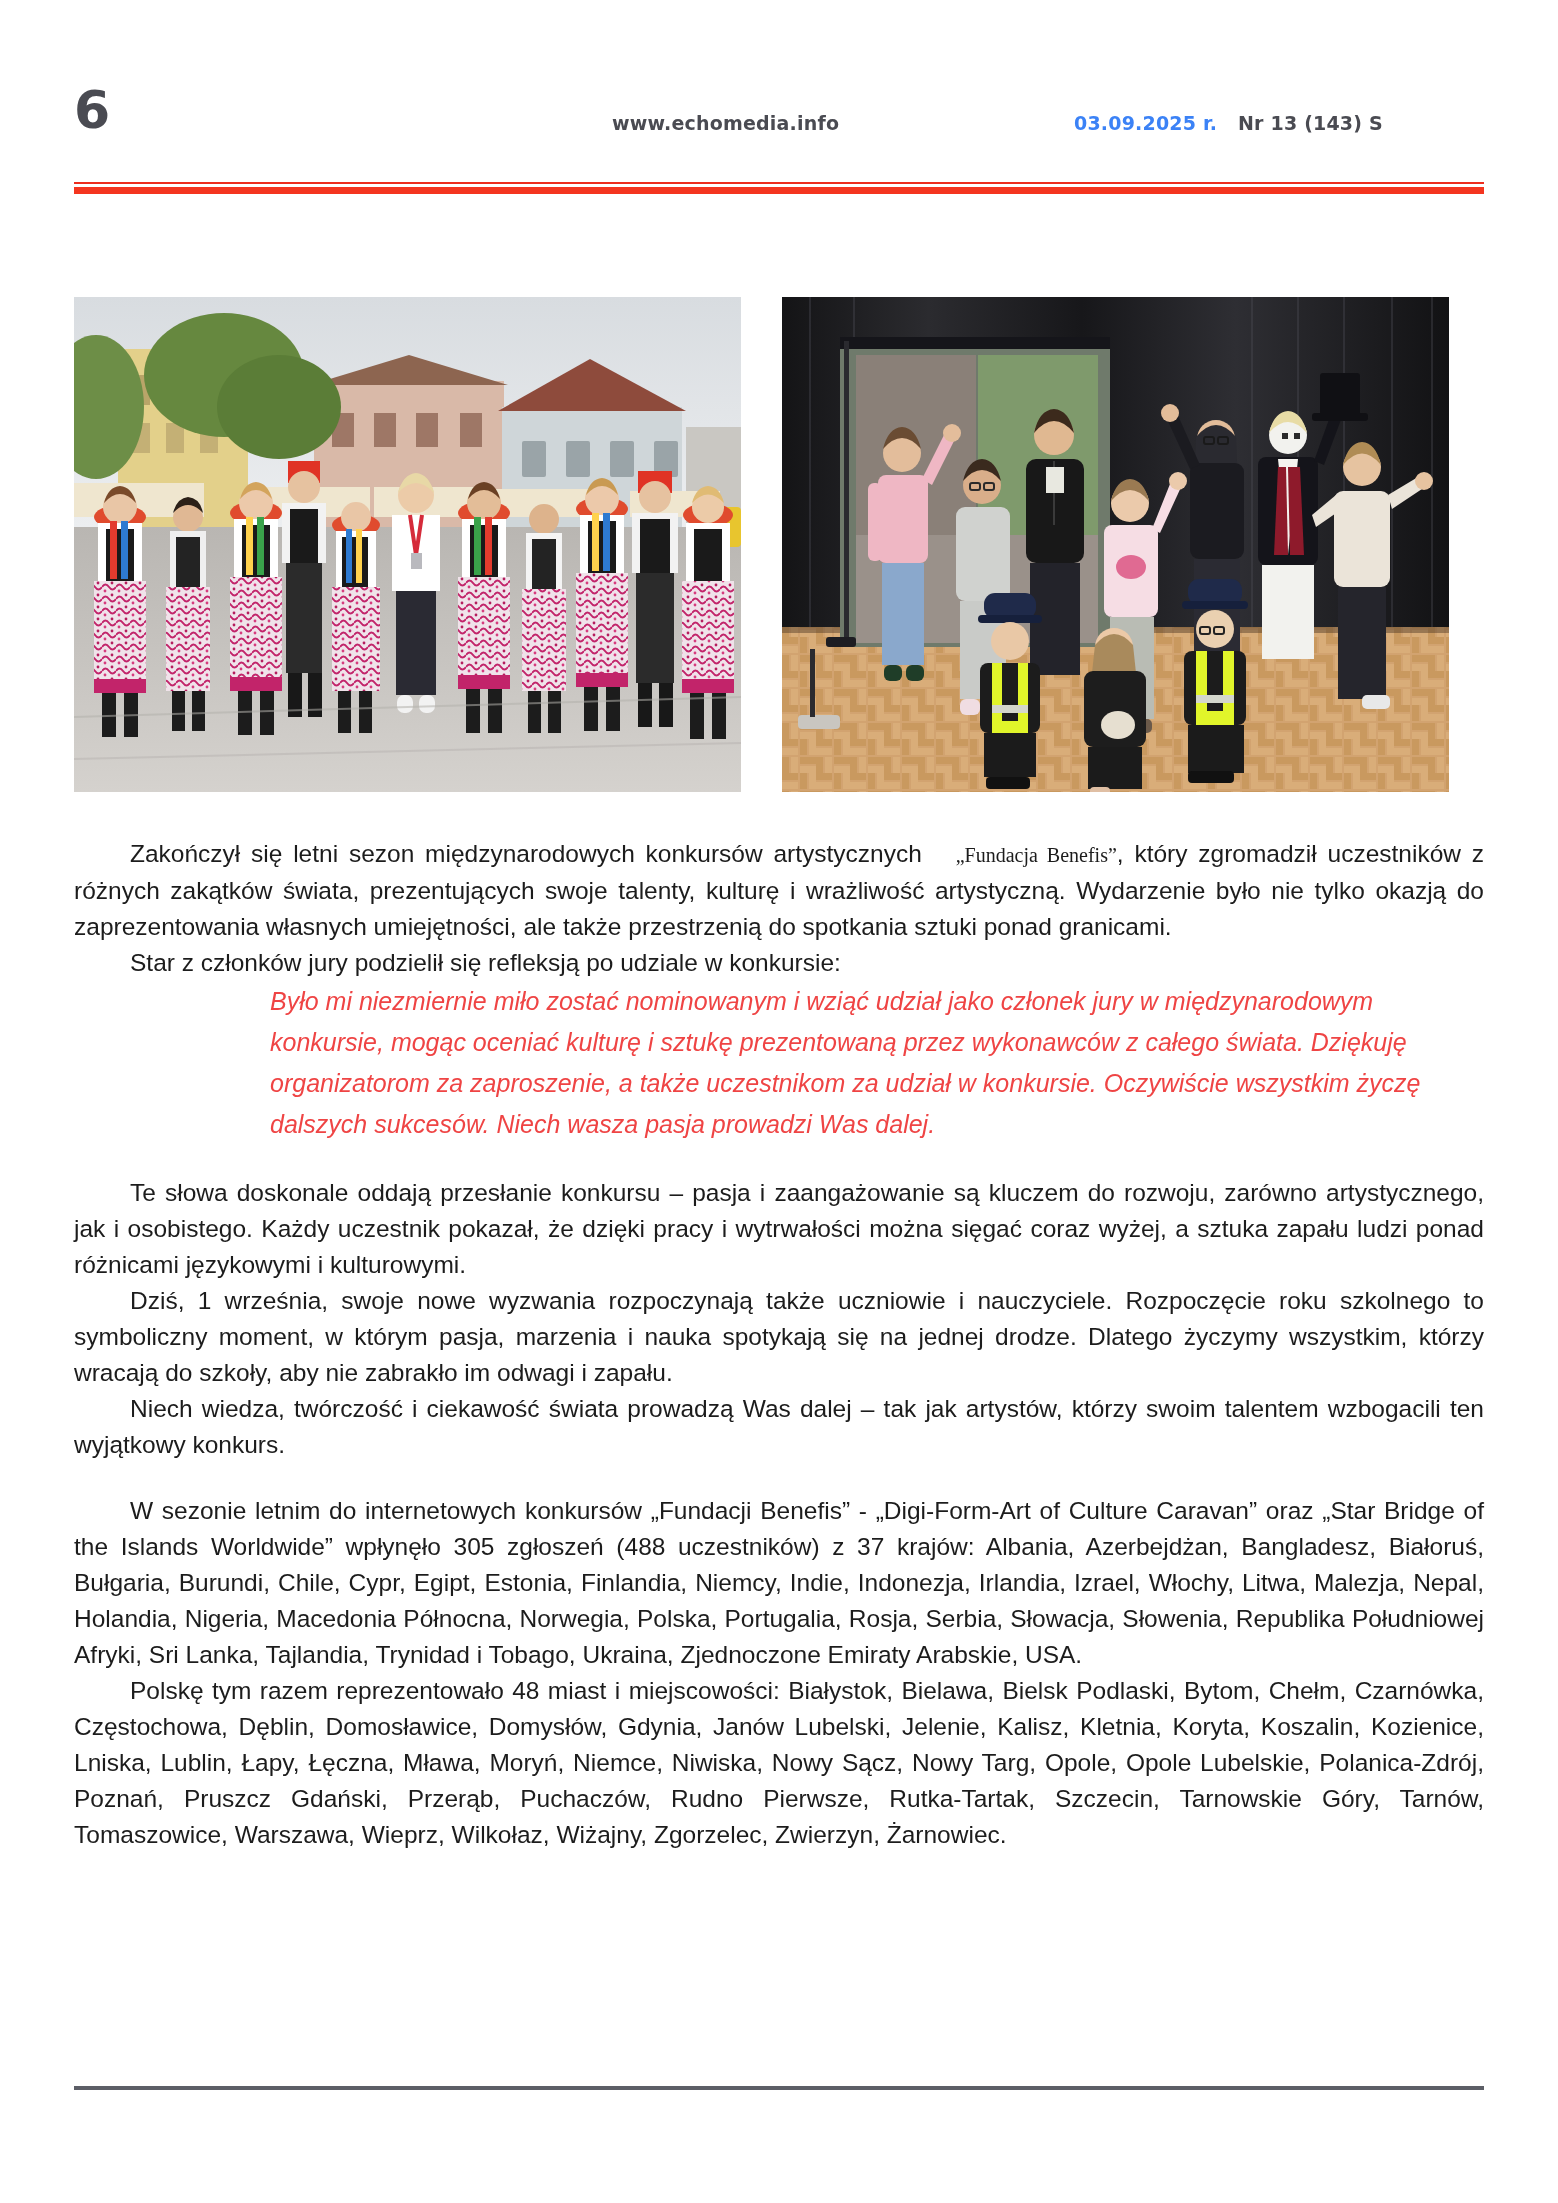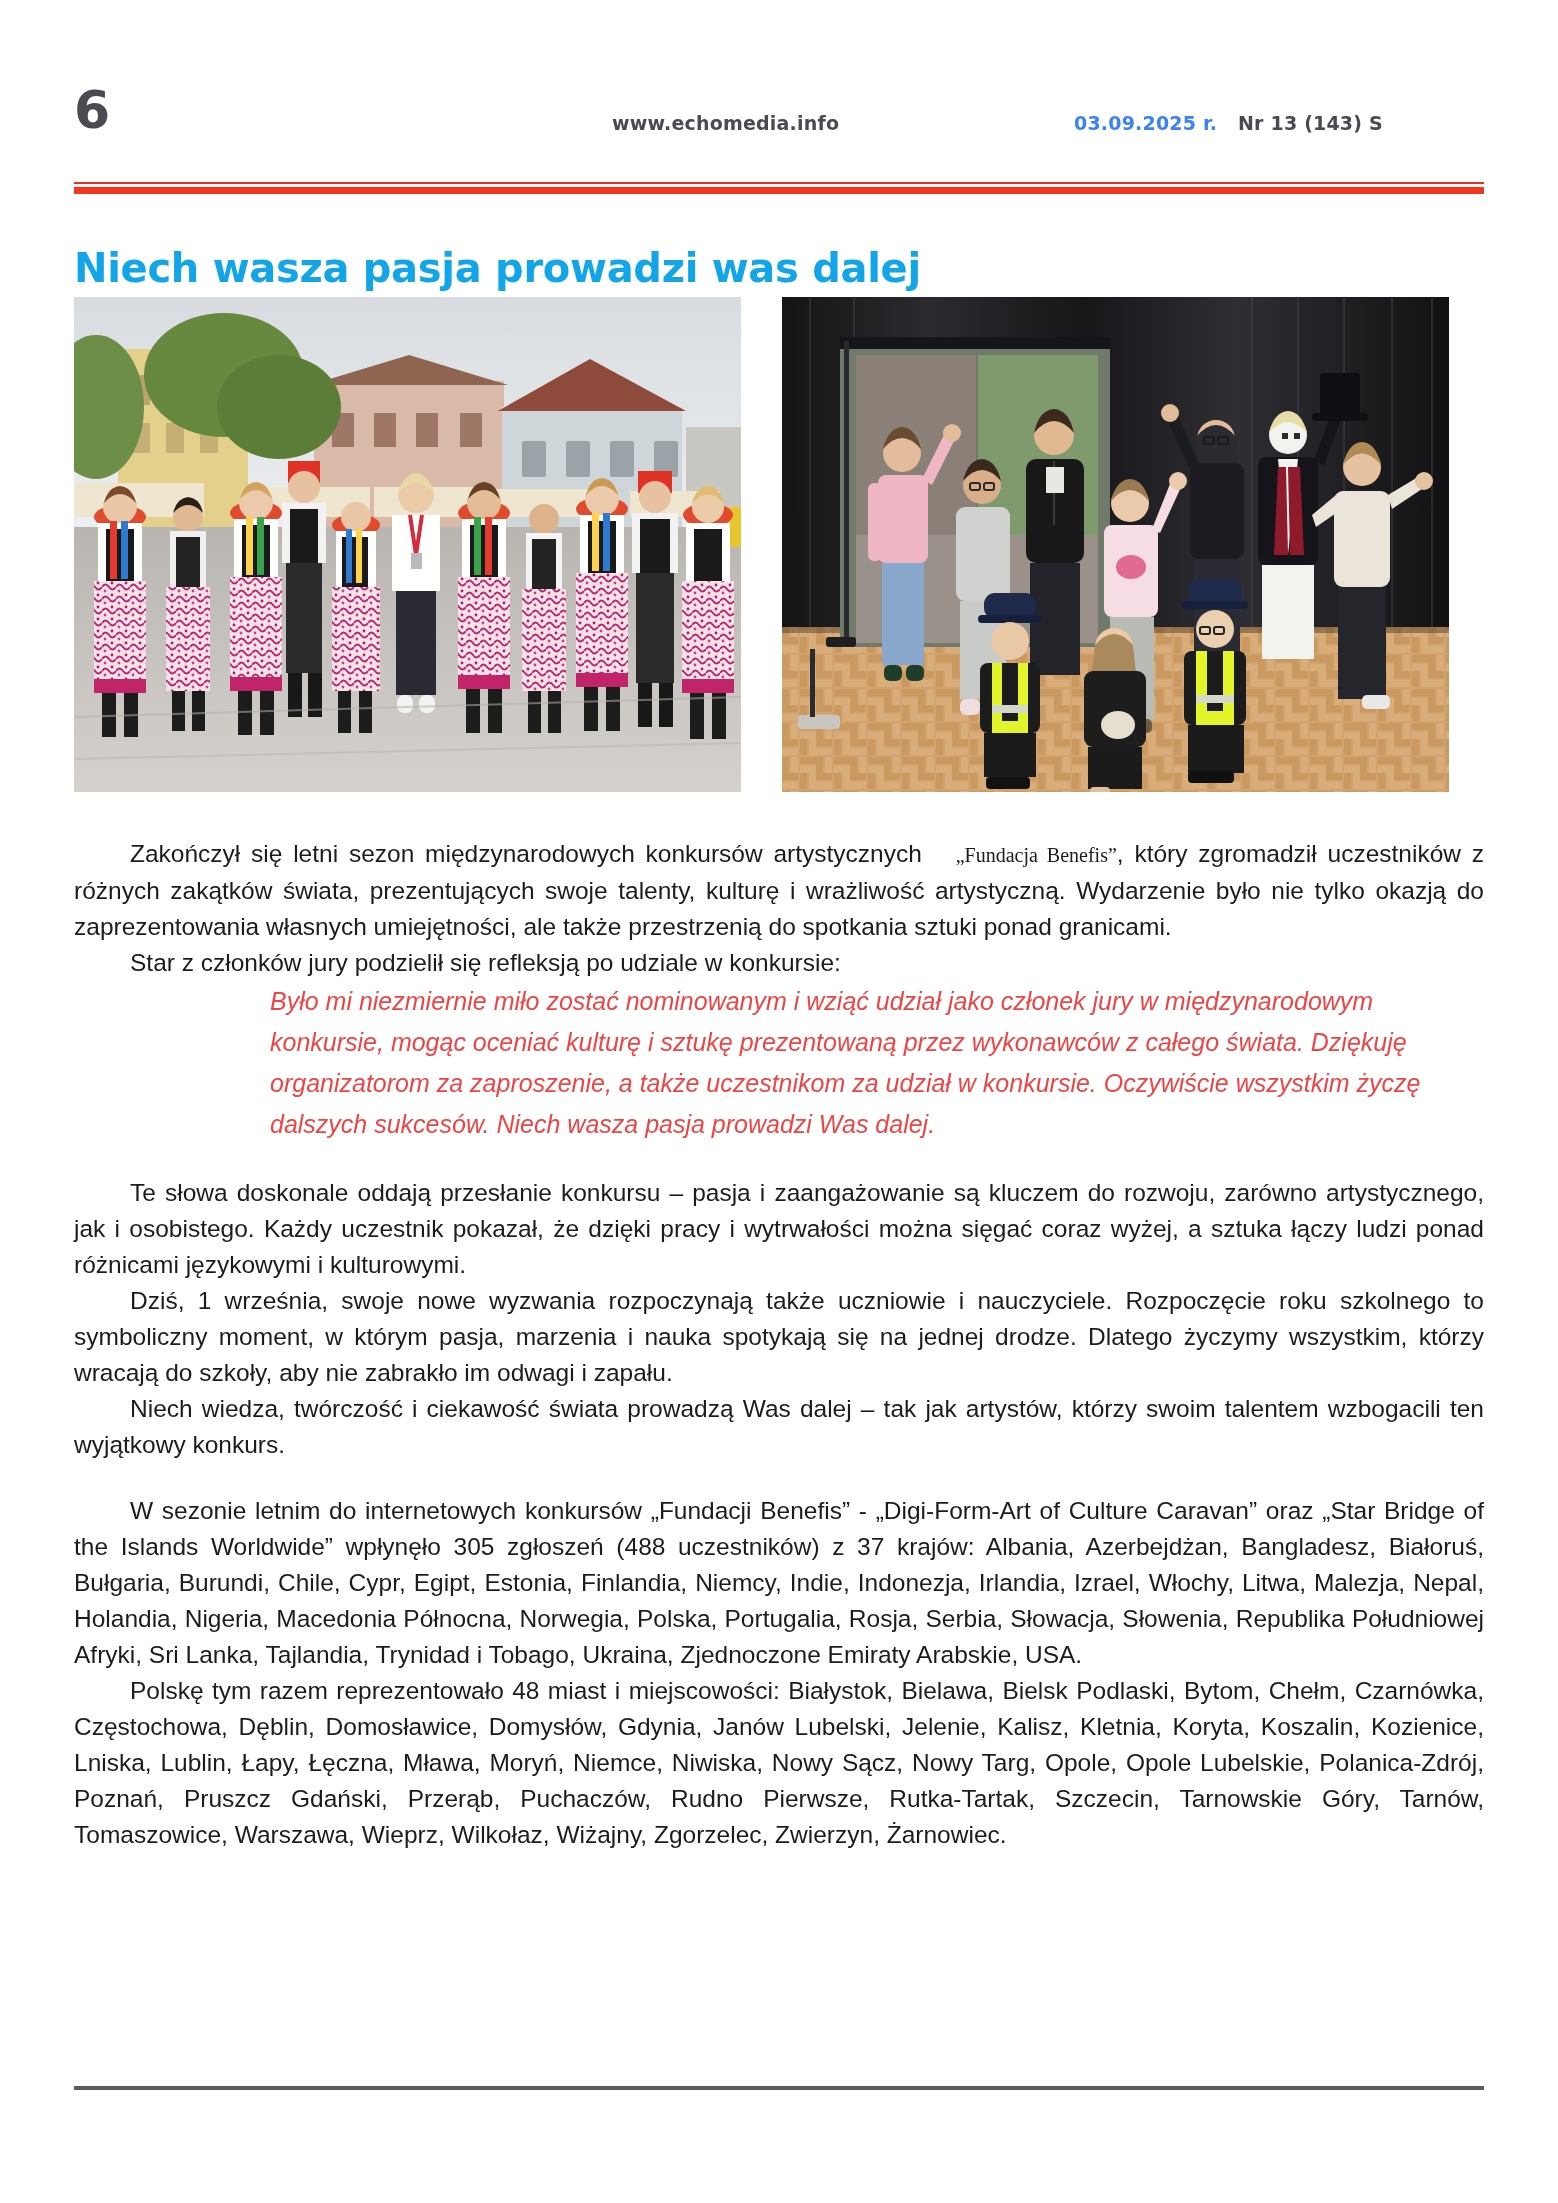--- a/index.html
+++ b/index.html
@@ -195,21 +195,20 @@
     <div class="masthead-date">03.09.2025 r.</div>
     <div class="masthead-issue">Nr 13 (143) S</div>
   </div>
 
   <div class="rule-top">
     <div class="thin"></div>
     <div class="gap"></div>
     <div class="thick"></div>
   </div>
 
-  <h1 class="headline">Niech wasza pasja prowadzi was dalej</h1>
 
   <div class="photo photo-left">
     <svg viewBox="0 0 667 495" preserveAspectRatio="none">
       <defs>
         <linearGradient id="skyL" x1="0" y1="0" x2="0" y2="1">
           <stop offset="0%" stop-color="#d8dce0"></stop>
           <stop offset="100%" stop-color="#eceef0"></stop>
         </linearGradient>
         <linearGradient id="groundL" x1="0" y1="0" x2="0" y2="1">
           <stop offset="0%" stop-color="#b9b6b2"></stop>
@@ -574,21 +573,21 @@
 
     <p class="para"><span>Zakończył się letni sezon międzynarodowych konkursów artystycznych </span><span class="brandname">„Fundacja Benefis”</span><span>, który zgromadził uczestników z różnych zakątków świata, prezentujących swoje talenty, kulturę i wrażliwość artystyczną. Wydarzenie było nie tylko okazją do zaprezentowania własnych umiejętności, ale także przestrzenią do spotkania sztuki ponad granicami.</span></p>
 
     <p class="para">Star z członków jury podzielił się refleksją po udziale w konkursie:</p>
 
     <blockquote class="quote">Było mi niezmiernie miło zostać nominowanym i wziąć udział jako członek jury w międzynarodowym konkursie, mogąc oceniać kulturę i sztukę prezentowaną przez wykonawców z całego świata. Dziękuję organizatorom za zaproszenie, a także uczestnikom za udział w konkursie. Oczywiście wszystkim życzę dalszych sukcesów. Niech wasza pasja prowadzi Was dalej.</blockquote>
 
 
     <div class="para-gap"></div>
 
-    <p class="para">Te słowa doskonale oddają przesłanie konkursu – pasja i zaangażowanie są kluczem do rozwoju, zarówno artystycznego, jak i osobistego. Każdy uczestnik pokazał, że dzięki pracy i wytrwałości można sięgać coraz wyżej, a sztuka łączy ludzi ponad różnicami językowymi i kulturowymi.</p>
+    <p class="para">Te słowa doskonale oddają przesłanie konkursu – pasja i zaangażowanie są kluczem do rozwoju, zarówno artystycznego, jak i osobistego. Każdy uczestnik pokazał, że dzięki pracy i wytrwałości można sięgać coraz wyżej, a sztuka zapału ludzi ponad różnicami językowymi i kulturowymi.</p>
 
     <p class="para">Dziś, 1 września, swoje nowe wyzwania rozpoczynają także uczniowie i nauczyciele. Rozpoczęcie roku szkolnego to symboliczny moment, w którym pasja, marzenia i nauka spotykają się na jednej drodze. Dlatego życzymy wszystkim, którzy wracają do szkoły, aby nie zabrakło im odwagi i zapału.</p>
 
     <p class="para">Niech wiedza, twórczość i ciekawość świata prowadzą Was dalej – tak jak artystów, którzy swoim talentem wzbogacili ten wyjątkowy konkurs.</p>
 
     <div class="para-gap"></div>
 
     <p class="para">W sezonie letnim do internetowych konkursów „Fundacji Benefis” - „Digi-Form-Art of Culture Caravan” oraz „Star Bridge of the Islands Worldwide” wpłynęło 305 zgłoszeń (488 uczestników) z 37 krajów: Albania, Azerbejdżan, Bangladesz, Białoruś, Bułgaria, Burundi, Chile, Cypr, Egipt, Estonia, Finlandia, Niemcy, Indie, Indonezja, Irlandia, Izrael, Włochy, Litwa, Malezja, Nepal, Holandia, Nigeria, Macedonia Północna, Norwegia, Polska, Portugalia, Rosja, Serbia, Słowacja, Słowenia, Republika Południowej Afryki, Sri Lanka, Tajlandia, Trynidad i Tobago, Ukraina, Zjednoczone Emiraty Arabskie, USA.</p>
 
     <p class="para">Polskę tym razem reprezentowało 48 miast i miejscowości: Białystok, Bielawa, Bielsk Podlaski, Bytom, Chełm, Czarnówka, Częstochowa, Dęblin, Domosławice, Domysłów, Gdynia, Janów Lubelski, Jelenie, Kalisz, Kletnia, Koryta, Koszalin, Kozienice, Lniska, Lublin, Łapy, Łęczna, Mława, Moryń, Niemce, Niwiska, Nowy Sącz, Nowy Targ, Opole, Opole Lubelskie, Polanica-Zdrój, Poznań, Pruszcz Gdański, Przerąb, Puchaczów, Rudno Pierwsze, Rutka-Tartak, Szczecin, Tarnowskie Góry, Tarnów, Tomaszowice, Warszawa, Wieprz, Wilkołaz, Wiżajny, Zgorzelec, Zwierzyn, Żarnowiec.</p>

